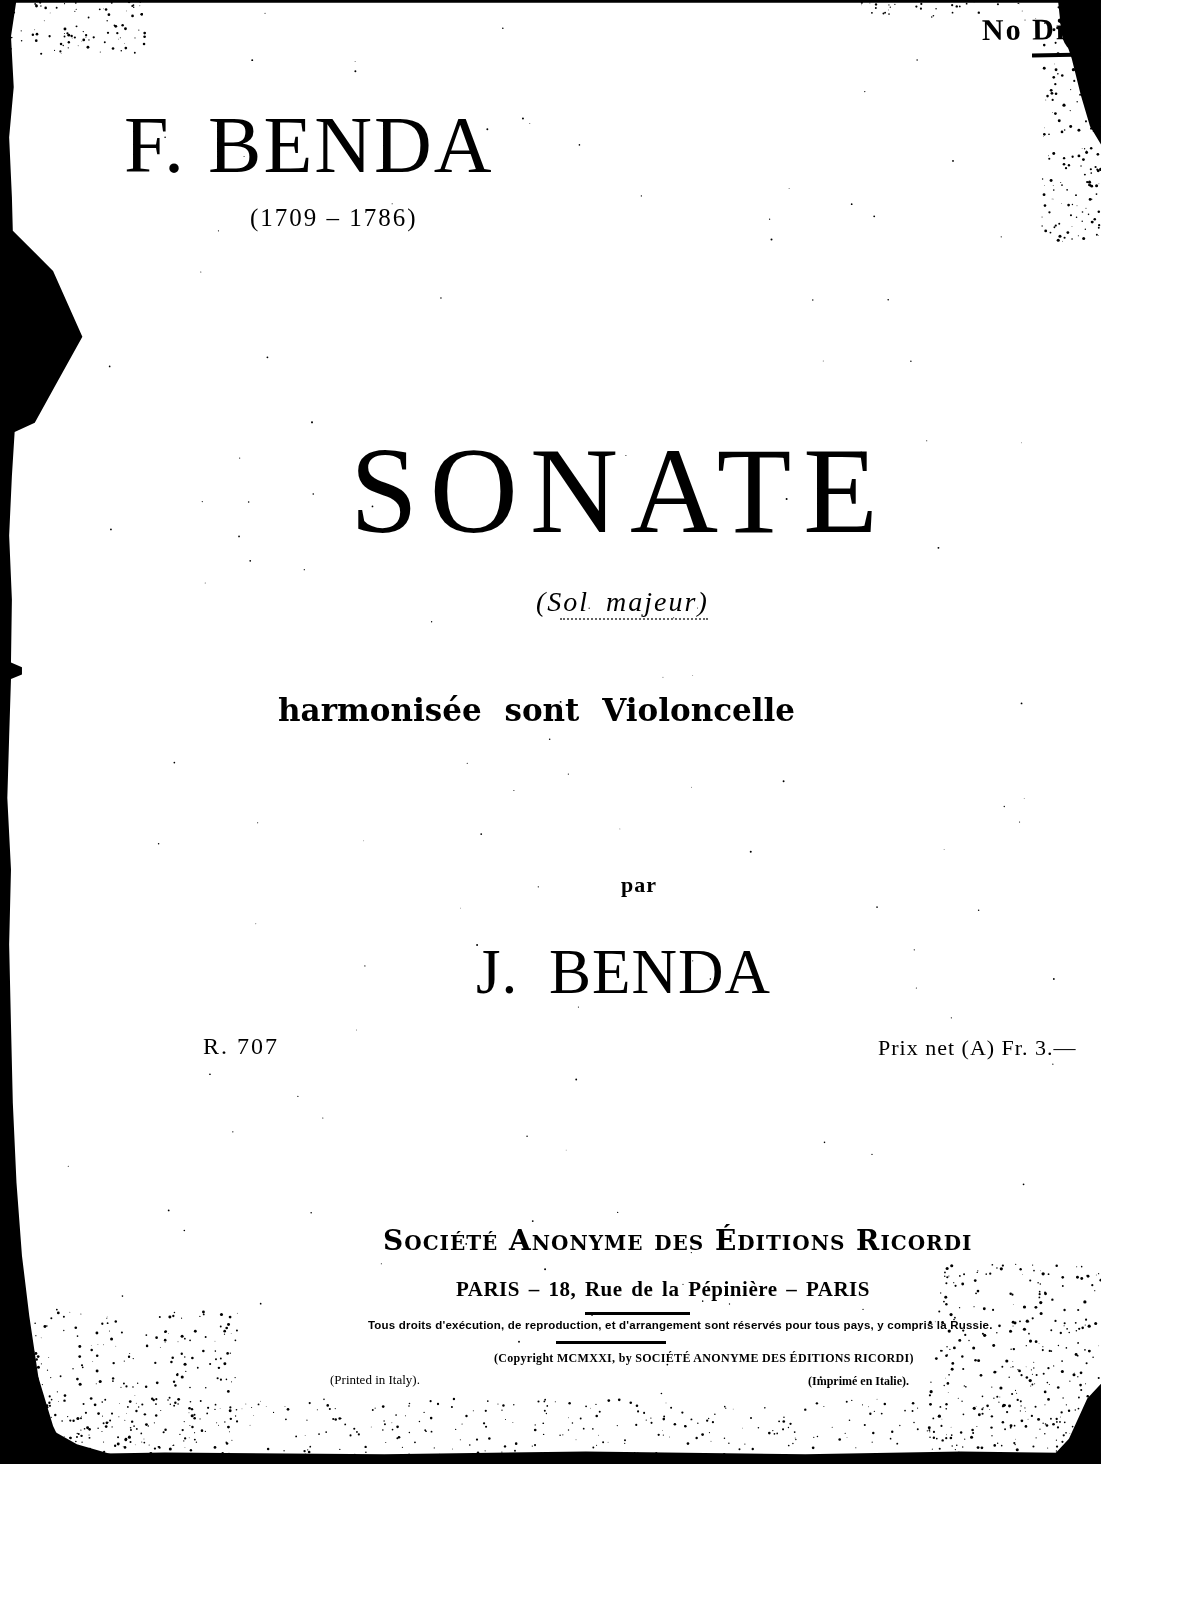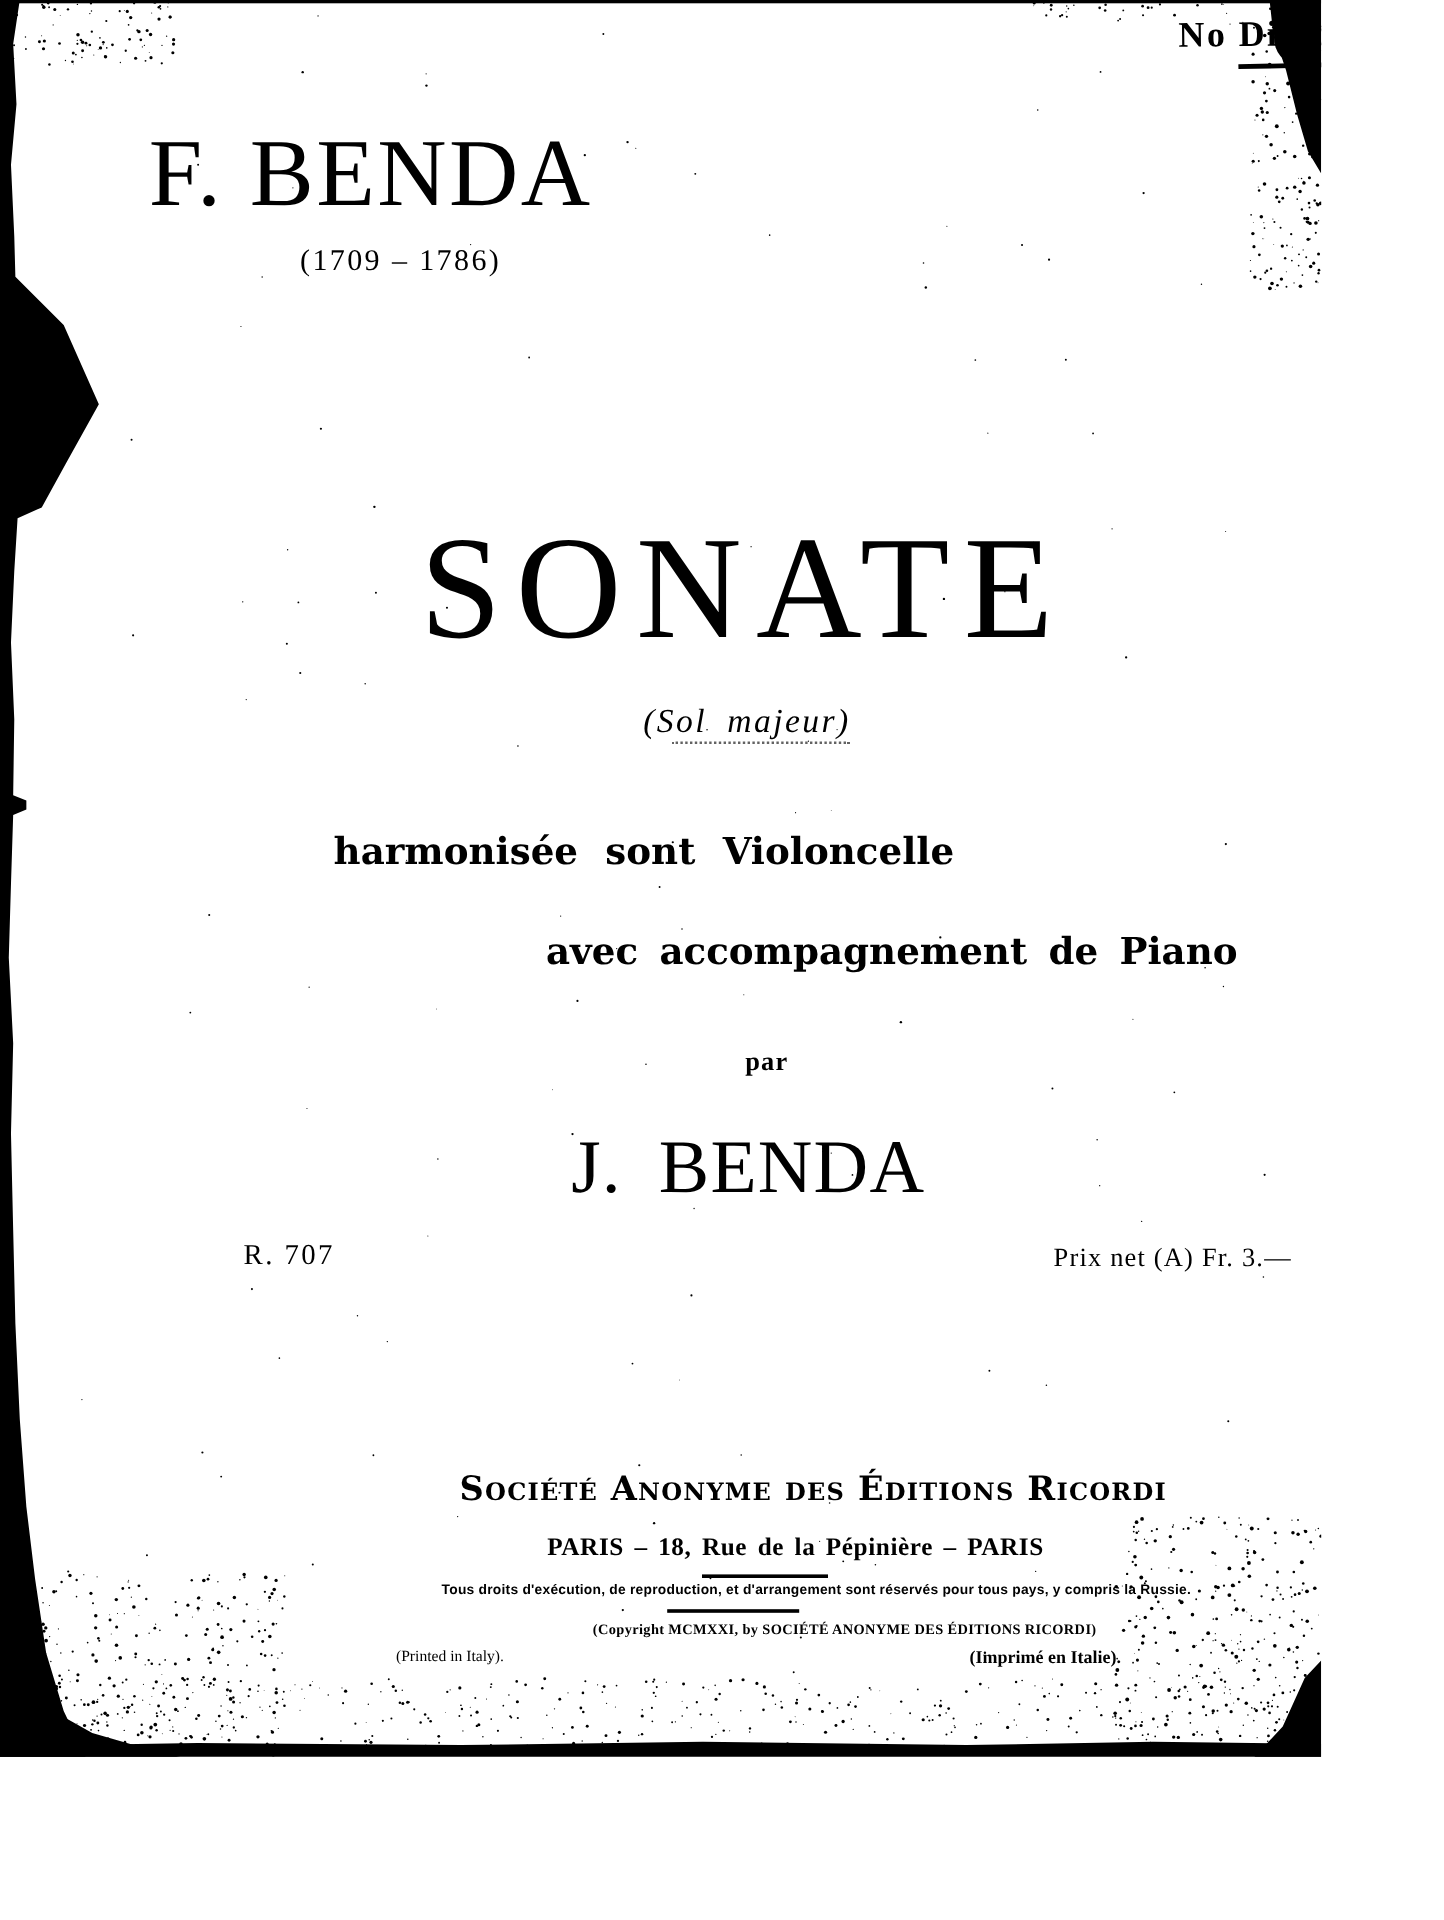--- a/index.html
+++ b/index.html
@@ -38,21 +38,21 @@
   .price { top:1035px; left:878px; font-size:22px; letter-spacing:1px; }
 
   
   .publisher { top:1224px; left:383px; font-family:"DejaVu Serif",serif; font-size:28px; font-weight:bold; font-variant:small-caps; letter-spacing:1px; }
   .address { top:1277px; left:456px; font-size:21px; font-weight:bold; word-spacing:3px; letter-spacing:.5px; }
   .rule1 { top:1312px; left:585px; width:105px; height:3px; background:var(--ink); }
   .rights { top:1319px; left:368px; font-family:"Liberation Sans","DejaVu Sans",sans-serif; font-size:11.5px; font-weight:bold; letter-spacing:.2px; }
   .rule2 { top:1341px; left:556px; width:110px; height:3px; background:var(--ink); }
   .copyright { top:1351px; left:470px; font-size:12px; font-weight:bold; letter-spacing:.3px;margin-left:24px; }
   .printed-en { top:1372px; left:330px; font-size:13px; font-weight:normal; }
-  .printed-fr { top:1374px; left:808px; font-size:15px; font-weight:bold; }
+  .printed-fr { top:1374px; left:808px; font-size:12px; font-weight:bold; }
 
   #artifacts { position:absolute; inset:0; pointer-events:none; }
 </style>
 </head>
 <body>
 
 <div id="page">
 
   <svg id="artifacts" viewBox="0 0 1203 1600" xmlns="http://www.w3.org/2000/svg" aria-hidden="true">
 
@@ -1471,21 +1471,20 @@
   <div class="abs stamp-topline"></div>
 
   <div class="abs composer">F. BENDA</div>
   <div class="abs dates">(1709 – 1786)</div>
 
   <div class="abs title-main">SONATE</div>
   <div class="abs title-key">(Sol majeur)</div>
   <div class="abs key-dots"></div>
 
   <div class="abs desc1">harmonisée sont Violoncelle</div>
-  <div class="abs desc2">avec accompagnement de Piano</div>
   <div class="abs byline">par</div>
   <div class="abs arranger">J. BENDA</div>
 
   <div class="abs plate">R. 707</div>
   <div class="abs price">Prix net (A) Fr. 3.—</div>
 
   <div class="abs publisher">Société Anonyme des Éditions Ricordi</div>
   <div class="abs address">PARIS – 18, Rue de la Pépinière – PARIS</div>
   <div class="abs rule1"></div>
   <div class="abs rights">Tous droits d'exécution, de reproduction, et d'arrangement sont réservés pour tous pays, y compris la Russie.</div>

